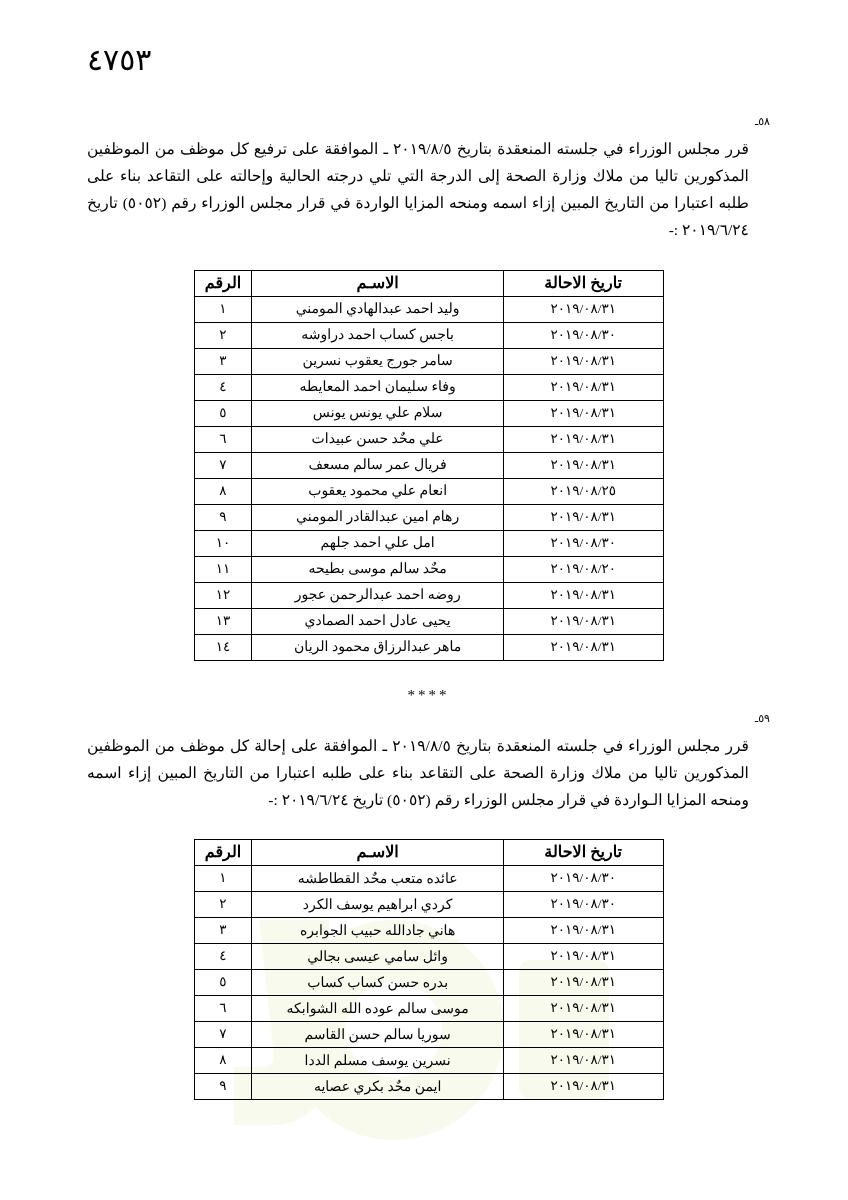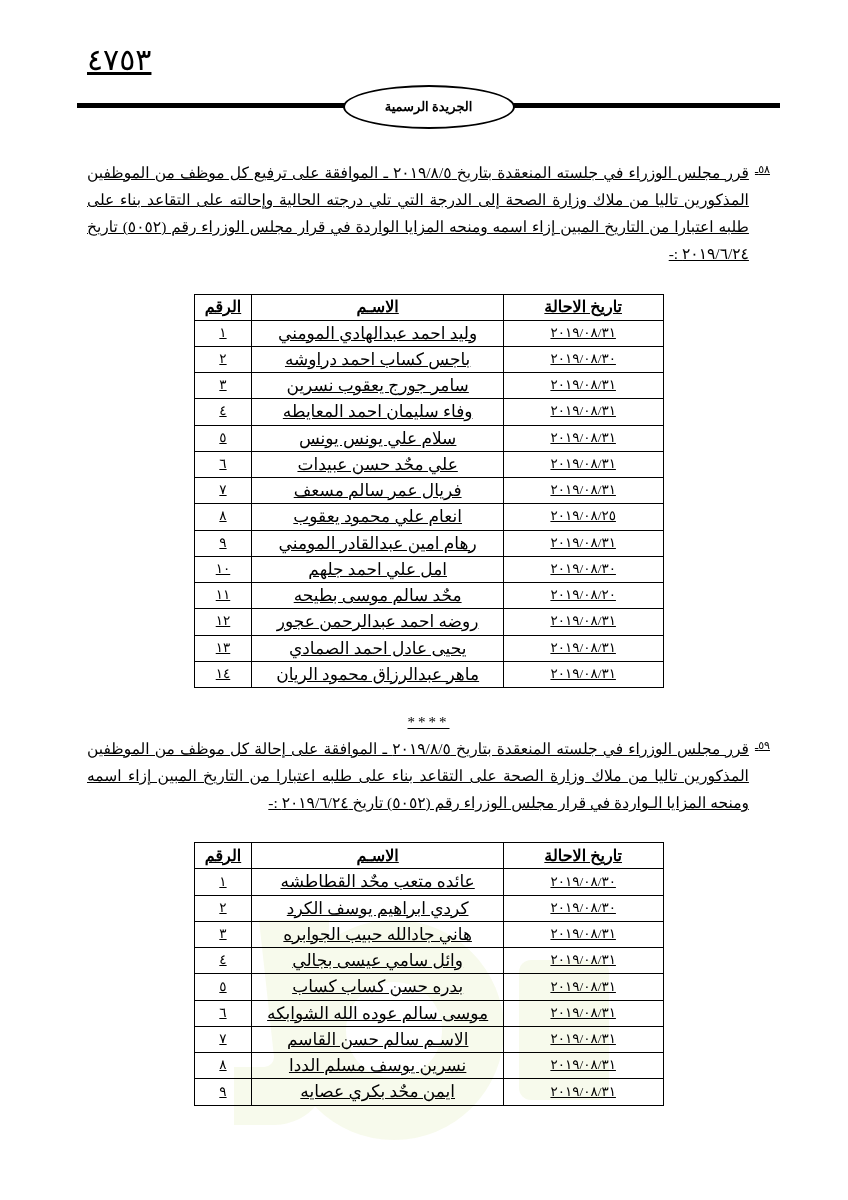--- a/index.html
+++ b/index.html
@@ -15,21 +15,20 @@
     color: #000000;
     overflow: hidden;
   }
 
   .page {
     position: relative;
     width: 839px;
     height: 1200px;
     box-sizing: border-box;
     padding: 0;
-    text-decoration: underline;
   }
 
   
   .watermark {
     position: absolute;
     left: 0;
     right: 0;
     top: 880px;
     height: 300px;
     display: flex;
@@ -95,20 +94,21 @@
   }
   .article-num {
     white-space: nowrap;
     font-size: 11px;
     padding-top: 1px;
   }
   .article-text {
     text-align: justify;
     text-align-last: right;
     flex: 1;
+    margin-top: 24px;
   }
 
   
   .tbl-wrap {
     display: flex;
     justify-content: center;
     margin-top: 26px;
   }
   table.doc-table {
     border-collapse: collapse;
@@ -123,21 +123,21 @@
     height: 21px;
     line-height: 1.25;
   }
   table.doc-table th {
     font-weight: bold;
     font-size: 16px;
   }
   col.c-num { width: 58px; }
   col.c-name { width: 252px; }
   col.c-date { width: 160px; }
-  td.name-cell { font-size: 17px; }
+  td.name-cell { font-size: 14px; }
   td.date-cell { letter-spacing: 0.5px; }
 
   .separator {
     text-align: center;
     letter-spacing: 3px;
     font-size: 15px;
     margin-top: 26px;
   }
   .article.second { margin-top: 4px; }
 </style>
@@ -153,24 +153,20 @@
         <path d="M175 20 a110 110 0 1 1 0 220 a110 110 0 1 1 0 -220 z m0 62 a48 48 0 1 0 0 96 a48 48 0 1 0 0 -96 z"></path>
         <rect x="300" y="60" width="90" height="140" rx="12"></rect>
       </g>
     </svg>
   </div>
 
   <div class="content">
 
     <div class="page-number">٤٧٥٣</div>
 
-    <div class="header-rule-wrap">
-      <div class="header-rule"></div>
-      <div class="header-badge">الجريدة الرسمية</div>
-    </div>
 
     <div class="article">
       <div class="article-body">
         <div class="article-num">٥٨ـ</div>
         <div class="article-text">قرر مجلس الوزراء في جلسته المنعقدة بتاريخ ٢٠١٩/٨/٥ ـ الموافقة على ترفيع كل موظف من الموظفين المذكورين تاليا من ملاك وزارة الصحة إلى الدرجة التي تلي درجته الحالية وإحالته على التقاعد بناء على طلبه اعتبارا من التاريخ المبين إزاء اسمه ومنحه المزايا الواردة في قرار مجلس الوزراء رقم (٥٠٥٢) تاريخ ٢٠١٩/٦/٢٤ :-</div>
       </div>
     </div>
 
     <div class="tbl-wrap">
       <table class="doc-table">
@@ -310,21 +306,21 @@
               <td class="name-cell">بدره حسن كساب كساب</td>
               <td>٥</td>
             </tr>
           <tr>
               <td class="date-cell">٢٠١٩/٠٨/٣١</td>
               <td class="name-cell">موسى سالم عوده الله الشوابكه</td>
               <td>٦</td>
             </tr>
           <tr>
               <td class="date-cell">٢٠١٩/٠٨/٣١</td>
-              <td class="name-cell">الاسـم سالم حسن القاسم</td>
+              <td class="name-cell">سوريا سالم حسن القاسم</td>
               <td>٧</td>
             </tr>
           <tr>
               <td class="date-cell">٢٠١٩/٠٨/٣١</td>
               <td class="name-cell">نسرين يوسف مسلم الددا</td>
               <td>٨</td>
             </tr>
           <tr>
               <td class="date-cell">٢٠١٩/٠٨/٣١</td>
               <td class="name-cell">ايمن محٌد بكري عصايه</td>

